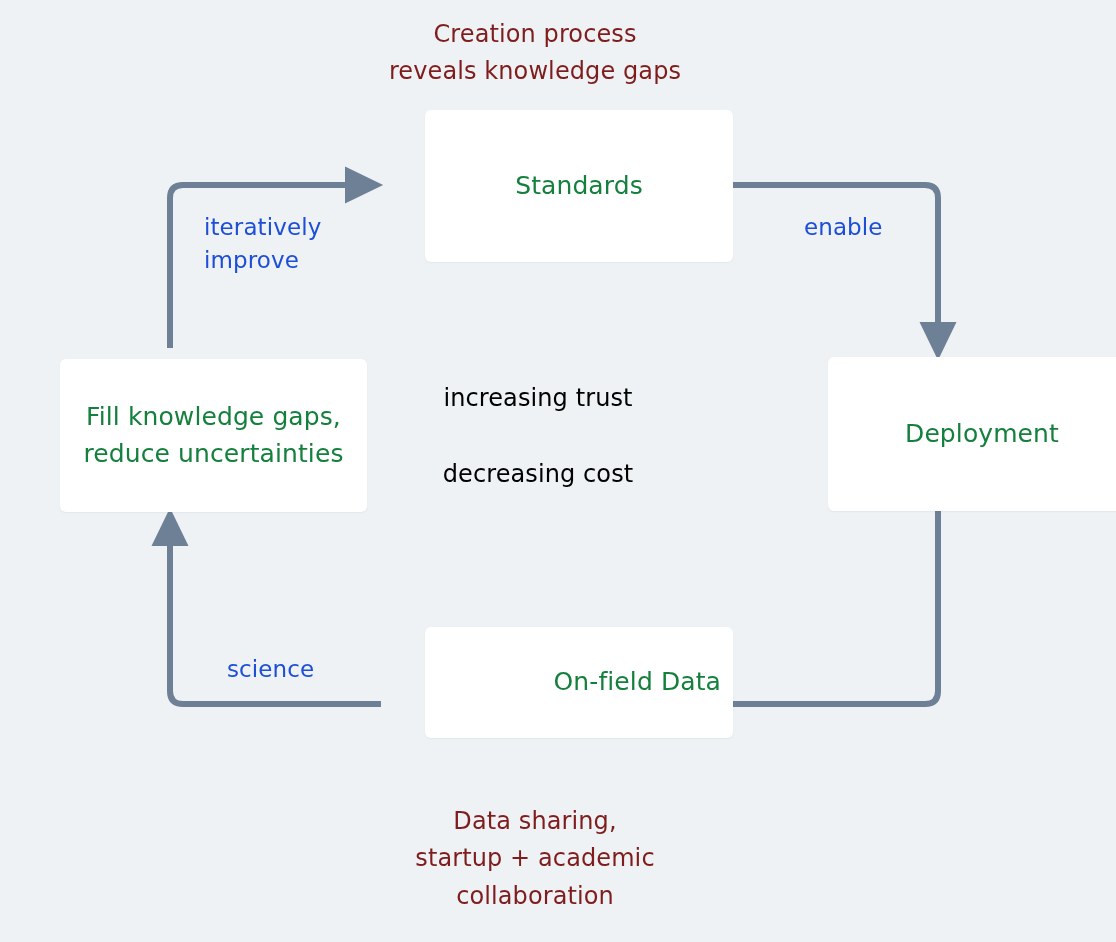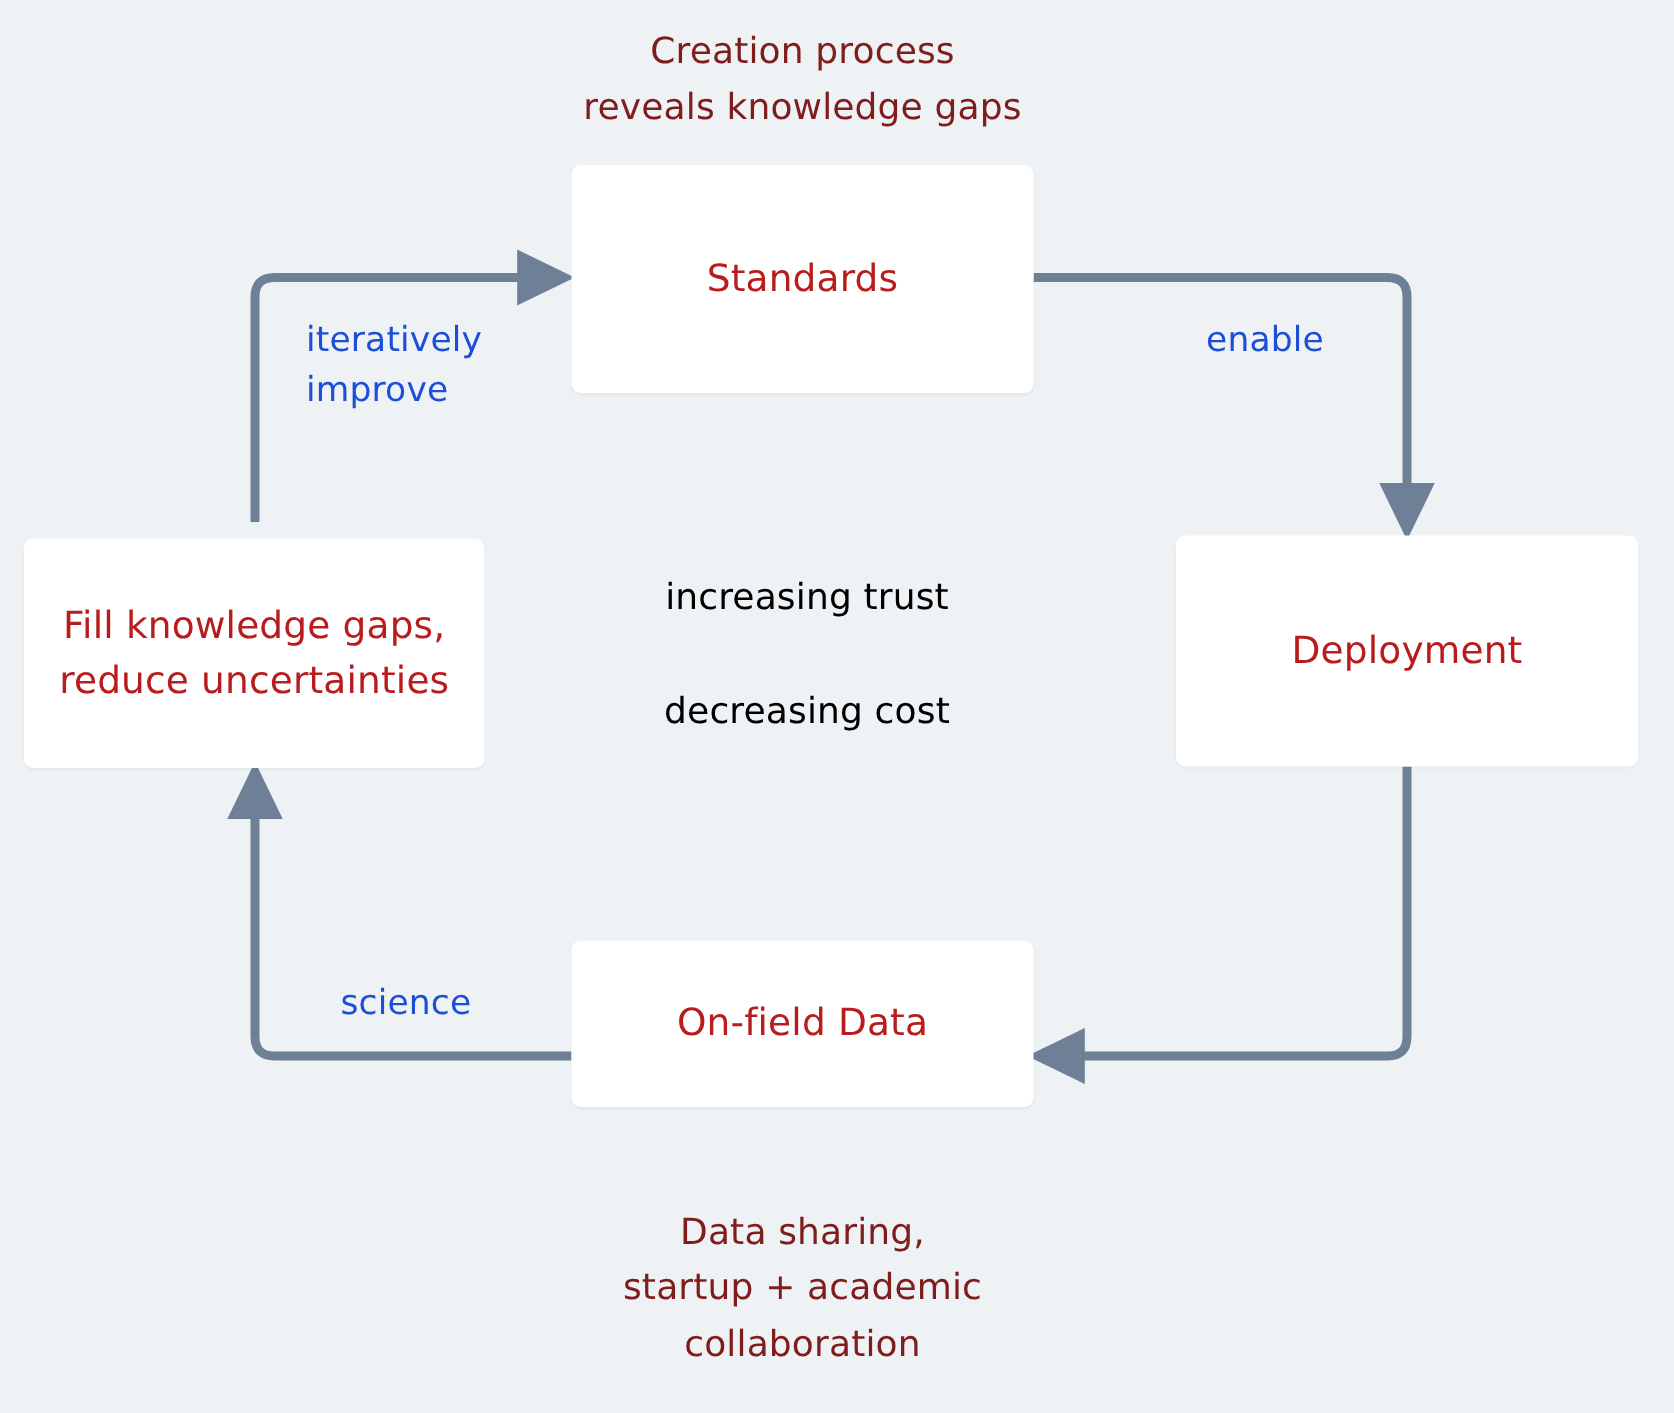--- a/index.html
+++ b/index.html
@@ -27,24 +27,25 @@
   }
   .node-box {
     position: absolute;
     background: #ffffff;
     border-radius: 6px;
     box-shadow: 0 1px 2px rgba(40,60,80,0.06);
     display: flex;
     align-items: center;
     justify-content: center;
     text-align: center;
-    color: #b91c1c;
+    color: #15803d;
     font-size: 25px;
     line-height: 1.46;
     letter-spacing: 0.1px;
+    margin-left: 44px;
   }
   .node-label {
     display: block;
     white-space: pre-line;
     padding: 0 12px;
   }
   .annotation {
     position: absolute;
     color: #7f1d1d;
     font-size: 24px;
@@ -66,21 +67,21 @@
     color: #000000;
     font-size: 24px;
     text-align: center;
     letter-spacing: 0.1px;
     white-space: nowrap;
   }
 
   
   #node-standards   { left: 381px; top: 110px; width: 308px; height: 152px; }
   #node-deployment  { left: 784px; top: 357px; width: 308px; height: 154px; justify-content: center; }
-  #node-onfield     { left: 381px; top: 627px; width: 308px; height: 111px; }
+  #node-onfield     { left: 381px; top: 627px; width: 308px; height: 111px; justify-content: flex-end; }
   #node-fillgaps    { left: 16px;  top: 359px; width: 307px; height: 153px; }
 
   
   #annotation-top    { left: 335px; top: 16px;  width: 400px; }
   #annotation-bottom { left: 340px; top: 803px; width: 390px; }
 
   
   #label-iteratively { left: 204px; top: 211px; width: 180px; text-align: left; }
   #label-enable      { left: 804px; top: 211px; width: 160px; text-align: left; }
   #label-collect     { left: 782px; top: 653px; width: 160px; text-align: left; }

